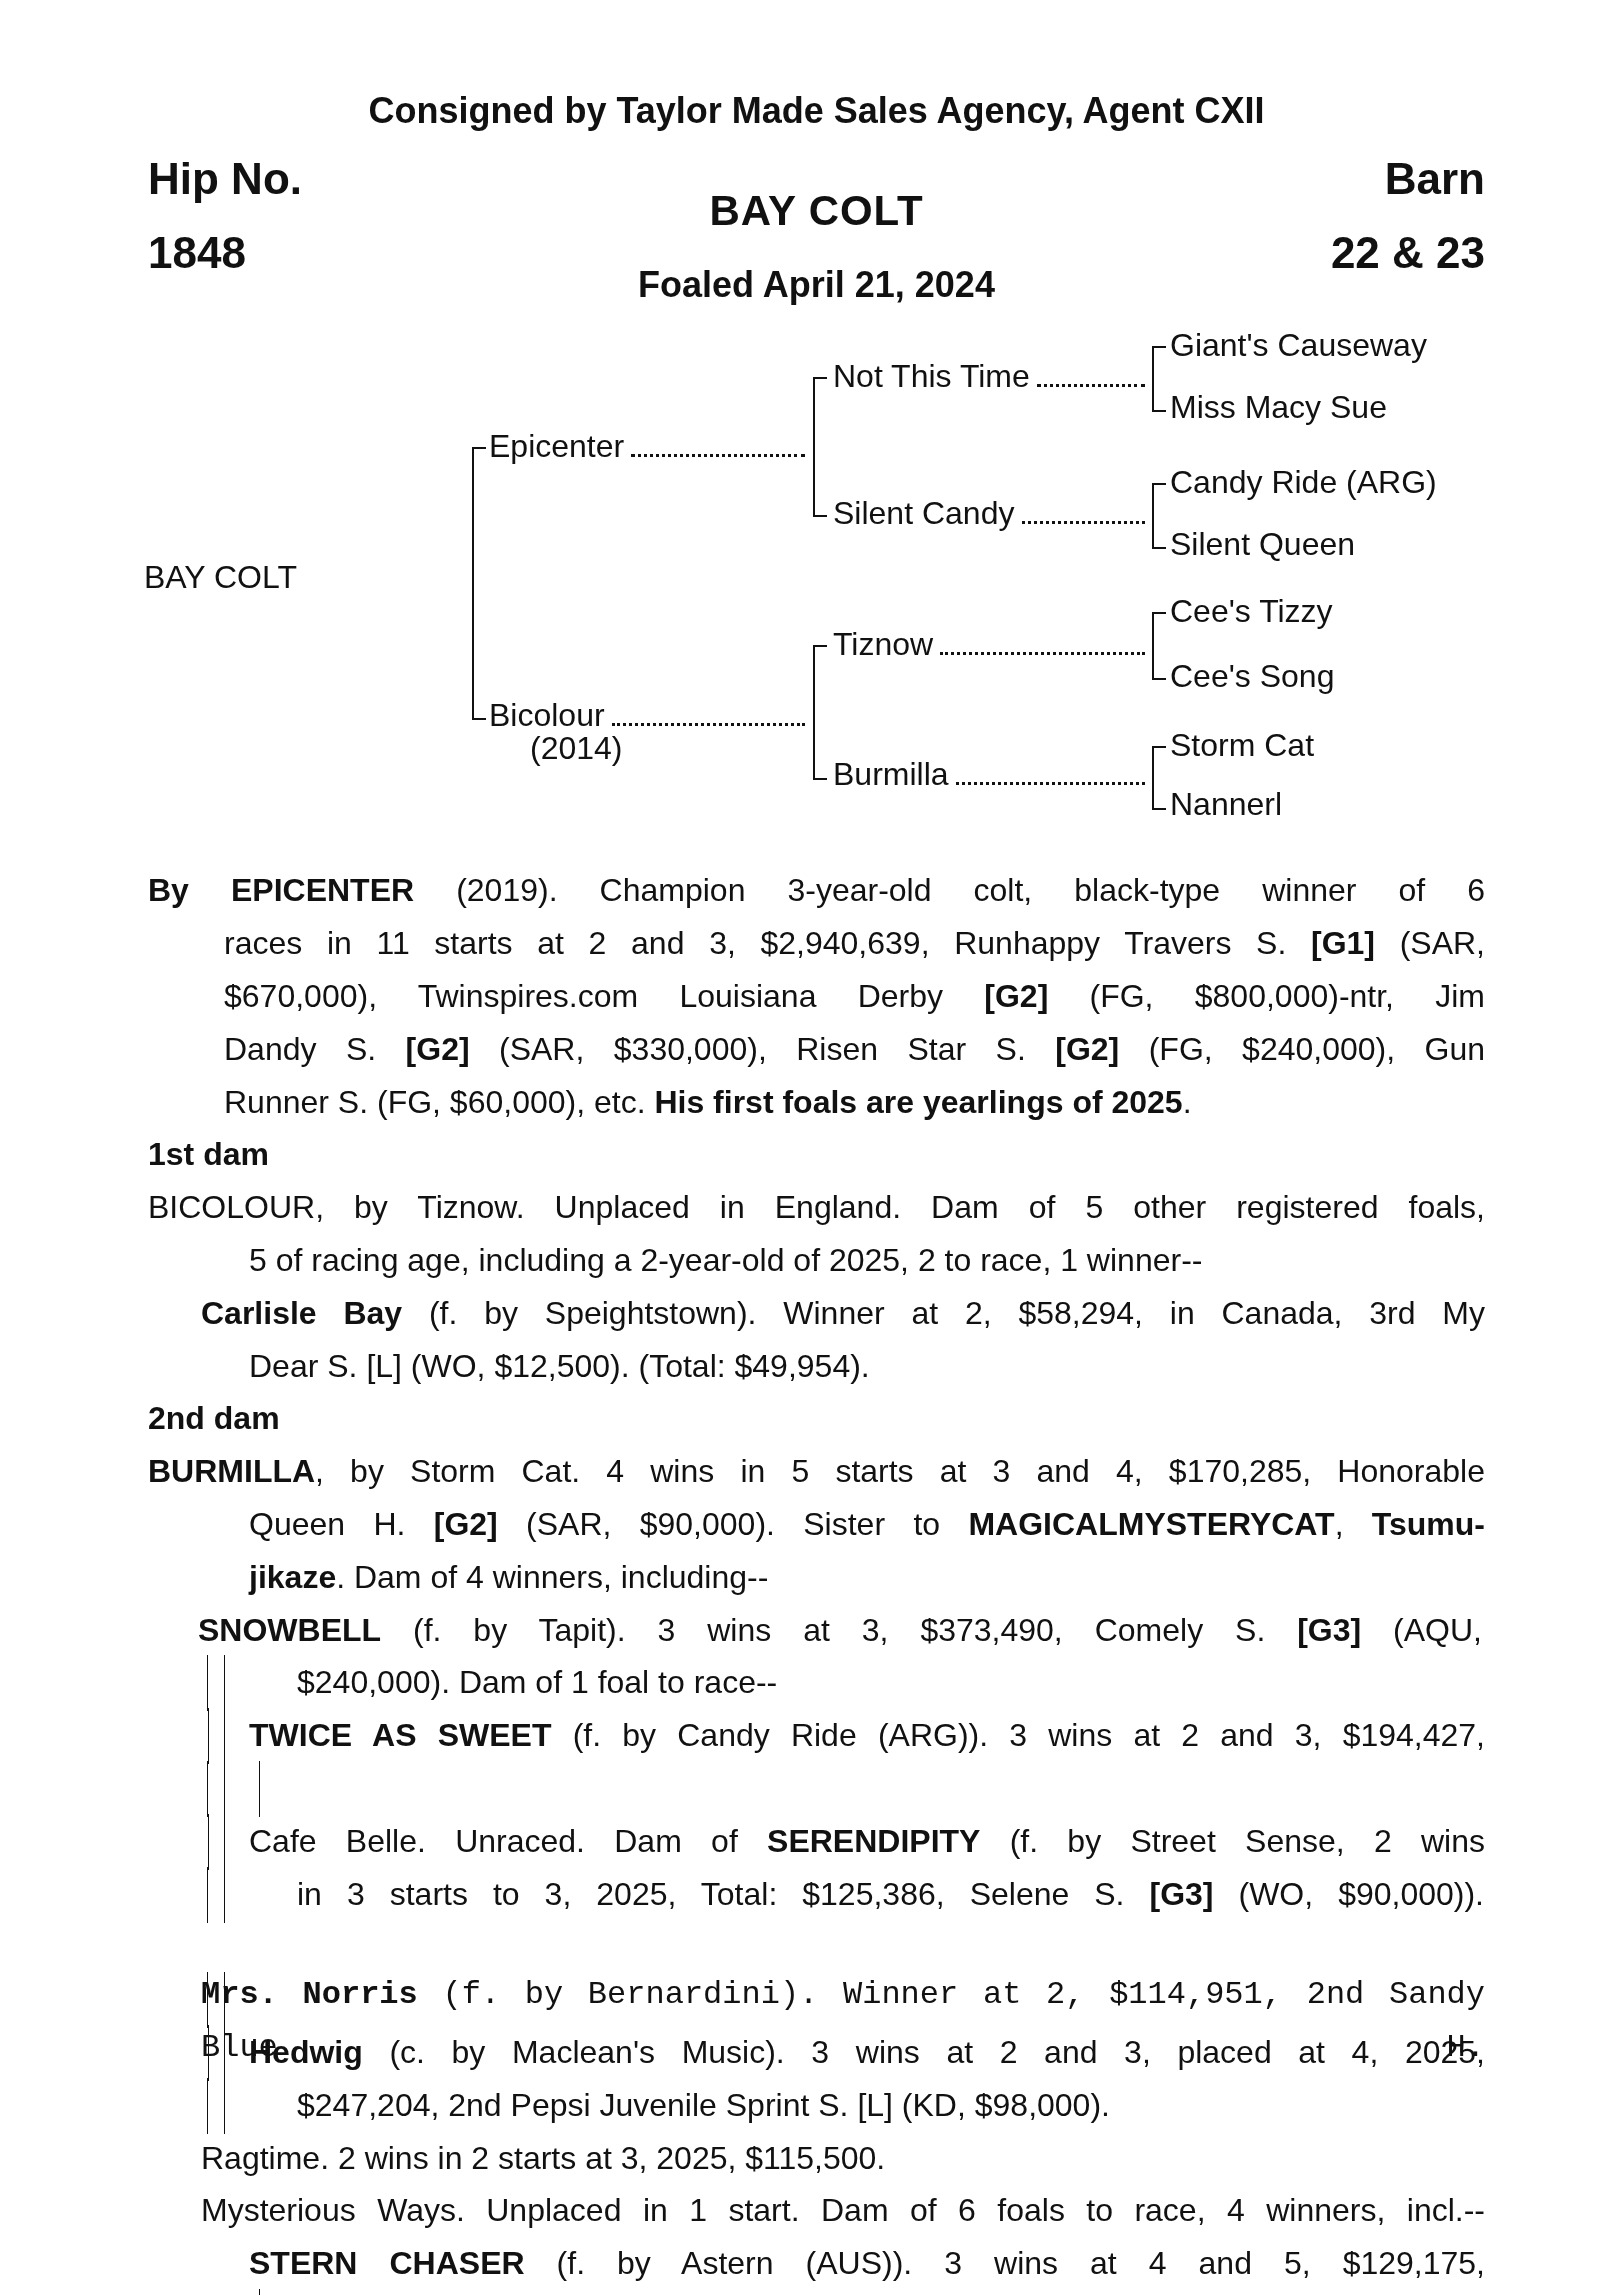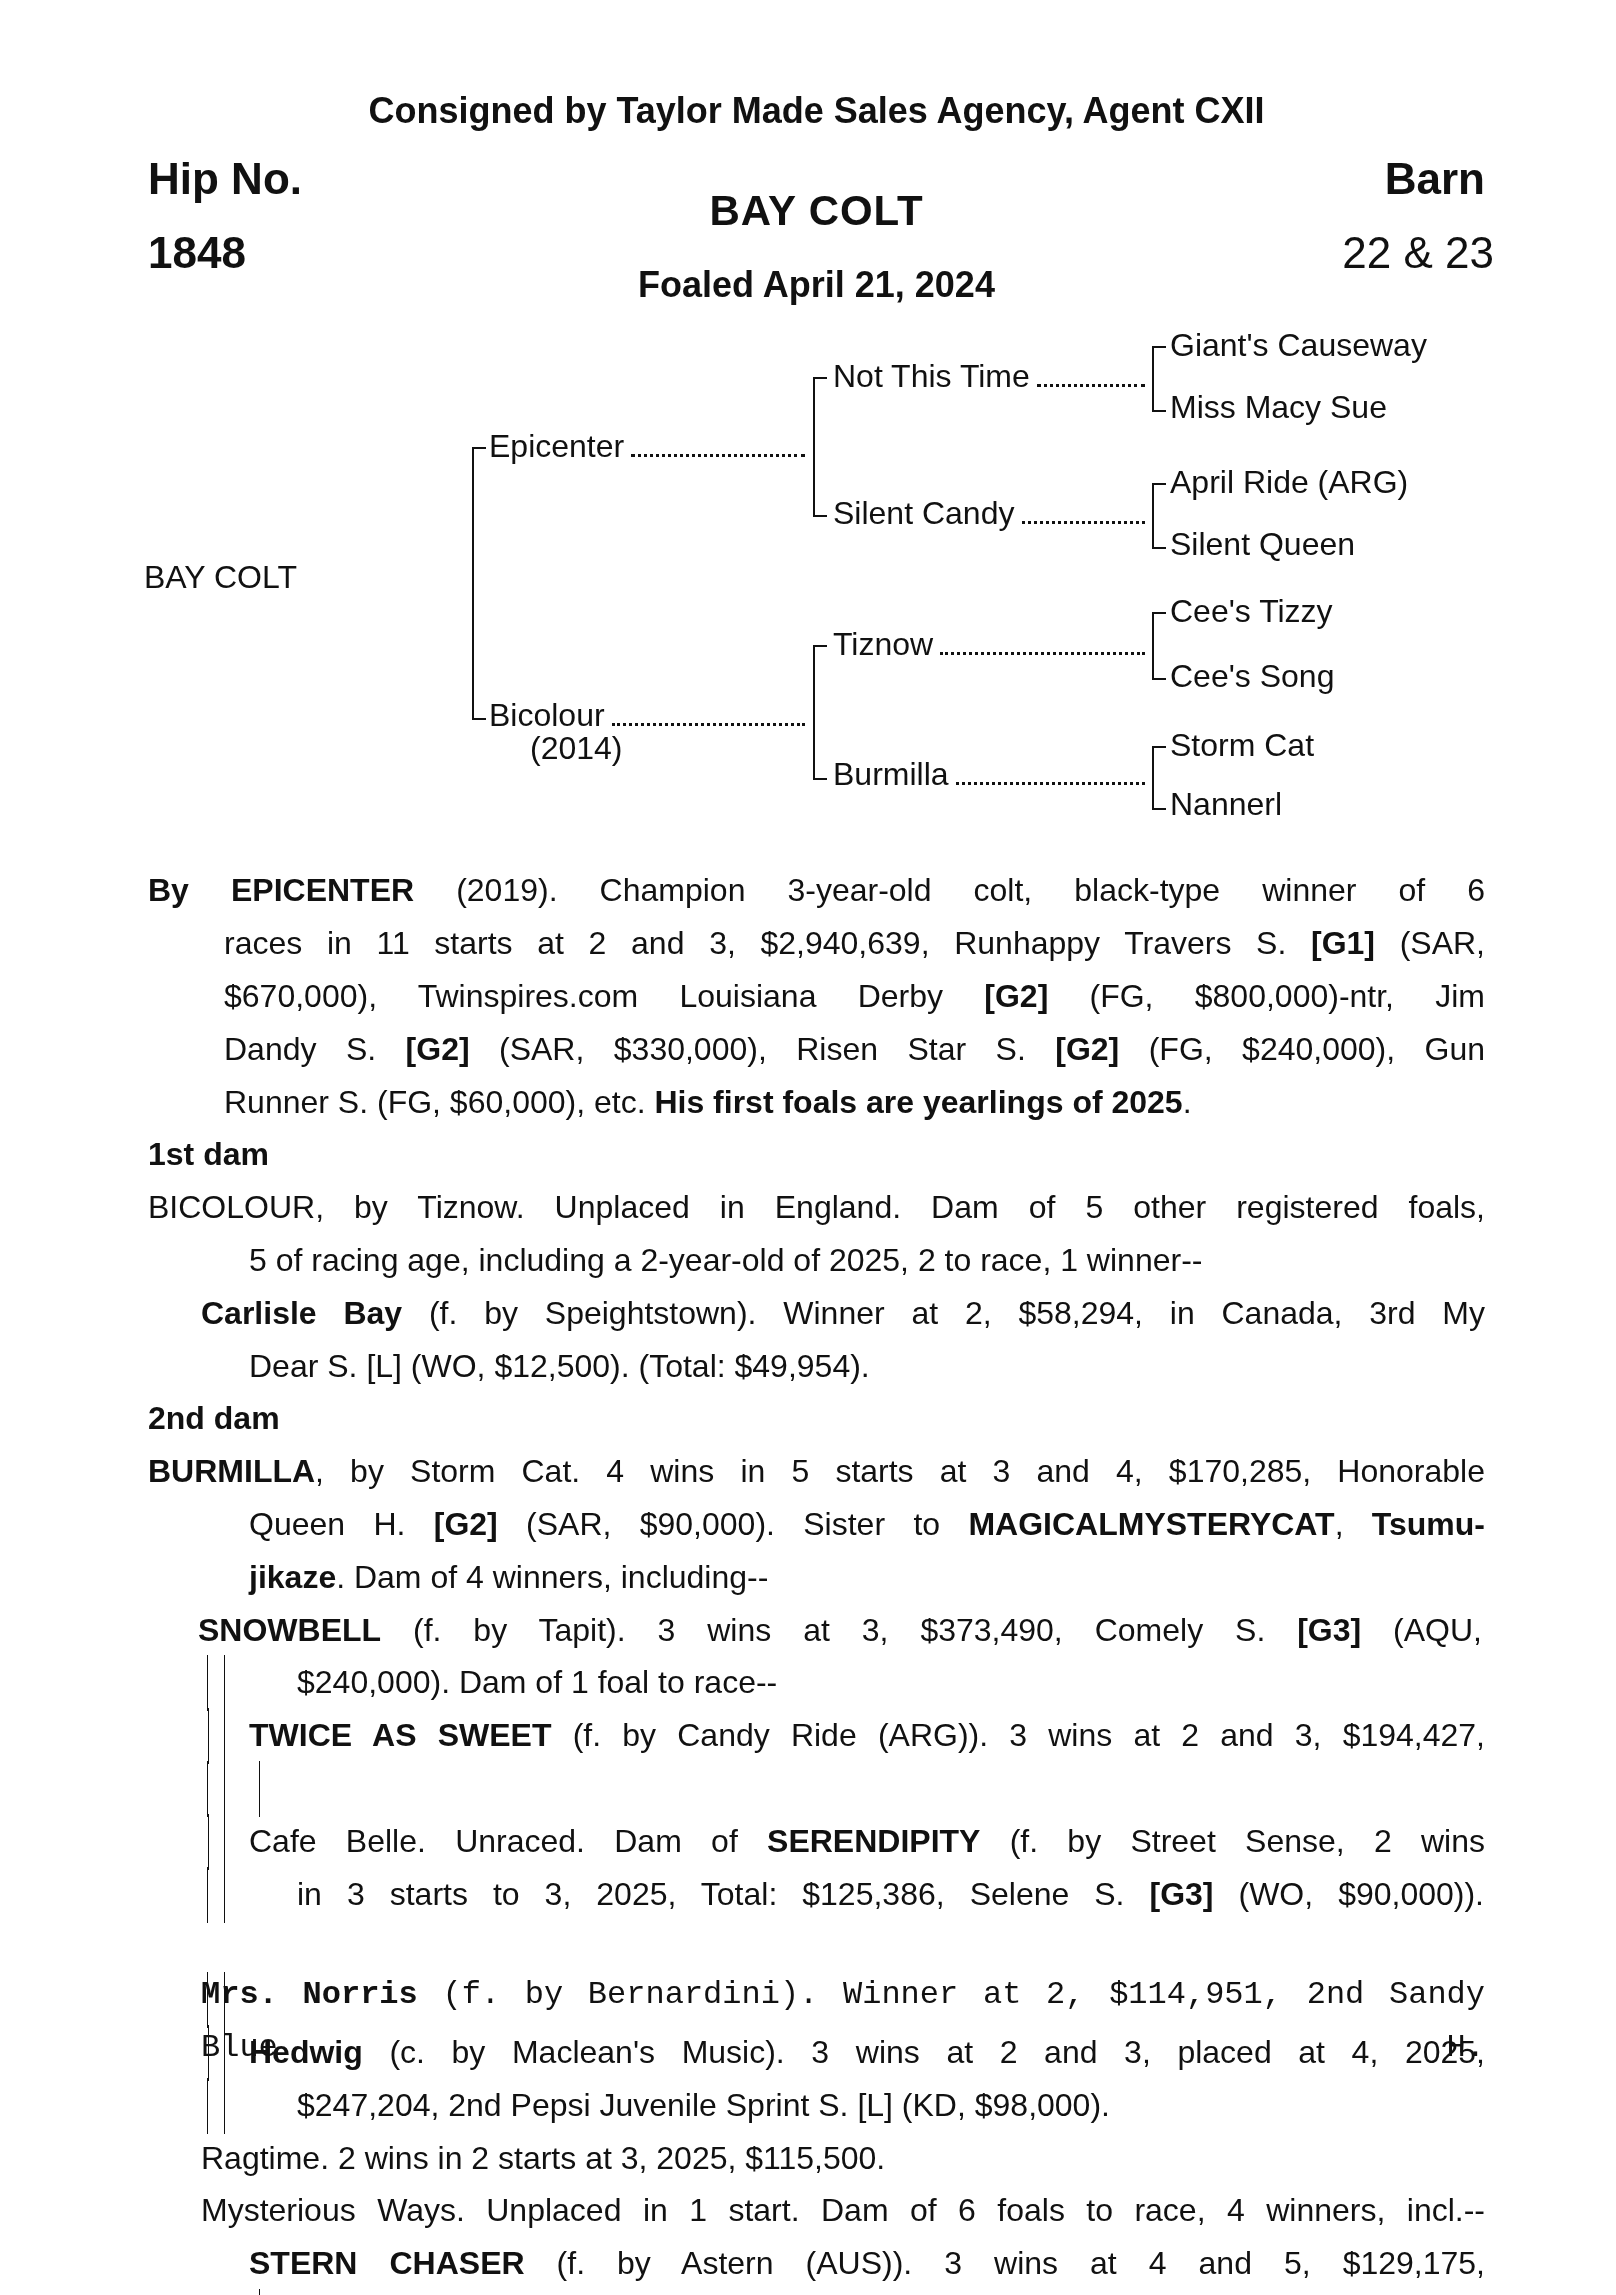--- a/index.html
+++ b/index.html
@@ -6,21 +6,21 @@
   .page{position:relative;width:1616px;height:3227px;background:#ffffff;overflow:hidden;
         font-family:"Liberation Sans",sans-serif;color:#111;}
   
   .hdrC{position:absolute;left:148px;width:1337px;text-align:center;white-space:nowrap;}
   .consignor{top:93px;font-size:36px;line-height:1;font-weight:bold;}
   .bigtitle{top:190px;font-size:42px;line-height:1;font-weight:bold;letter-spacing:0.9px;}
   .foaled{top:267px;font-size:36px;line-height:1;font-weight:bold;}
   .hipblk{position:absolute;left:148px;top:157px;text-align:left;font-weight:bold;font-size:44px;line-height:1;}
   .hipno{position:absolute;left:148px;top:231px;font-weight:bold;font-size:44px;line-height:1;}
   .barnblk{position:absolute;right:131px;top:157px;text-align:right;font-weight:bold;font-size:44px;line-height:1;}
-  .barnno{position:absolute;right:122px;top:231px;text-align:right;font-weight:normal;font-size:44px;line-height:1;}
+  .barnno{position:absolute;right:131px;top:231px;text-align:right;font-weight:bold;font-size:44px;line-height:1;}
   
   .tree{position:absolute;left:0;top:0;width:1616px;height:872px;}
   .tnm{position:absolute;font-size:32px;line-height:32px;white-space:nowrap;}
   .trow{position:absolute;display:flex;align-items:flex-end;}
   .trow .nm{font-size:32px;line-height:32px;white-space:nowrap;}
   .trow .leader{flex:1;height:0;border-bottom:3.2px dotted #111;margin:0 3.7px 5.5px 7.3px;}
   .brk{position:absolute;width:12px;border-left:2.3px solid #111;border-top:2.3px solid #111;border-bottom:2.3px solid #111;}
   
   .bl{position:absolute;height:53px;line-height:53px;font-size:32px;white-space:nowrap;}
   .bl b{font-weight:bold;}
@@ -65,21 +65,21 @@
       <span class="nm">Tiznow</span>
       <span class="leader"></span>
     </div>
     <div class="trow" style="left:833px;top:758px;width:316px">
       <span class="nm">Burmilla</span>
       <span class="leader"></span>
     </div>
 
     <span class="tnm" style="left:1170px;top:329px">Giant's Causeway</span>
     <span class="tnm" style="left:1170px;top:391px">Miss Macy Sue</span>
-    <span class="tnm" style="left:1170px;top:466px">April Ride (ARG)</span>
+    <span class="tnm" style="left:1170px;top:466px">Candy Ride (ARG)</span>
     <span class="tnm" style="left:1170px;top:528px">Silent Queen</span>
     <span class="tnm" style="left:1170px;top:595px">Cee's Tizzy</span>
     <span class="tnm" style="left:1170px;top:660px">Cee's Song</span>
     <span class="tnm" style="left:1170px;top:729px">Storm Cat</span>
     <span class="tnm" style="left:1170px;top:788px">Nannerl</span>
 
     <div class="brk" style="left:472px;top:447px;height:269px"></div>
     <div class="brk" style="left:813px;top:377px;height:136px"></div>
     <div class="brk" style="left:813px;top:645px;height:131px"></div>
     <div class="brk" style="left:1152px;top:346px;height:62px"></div>

